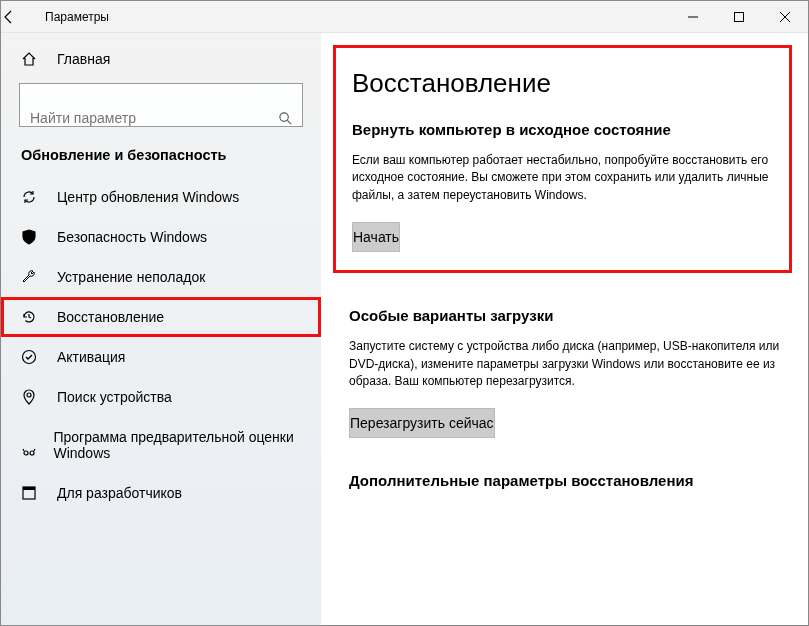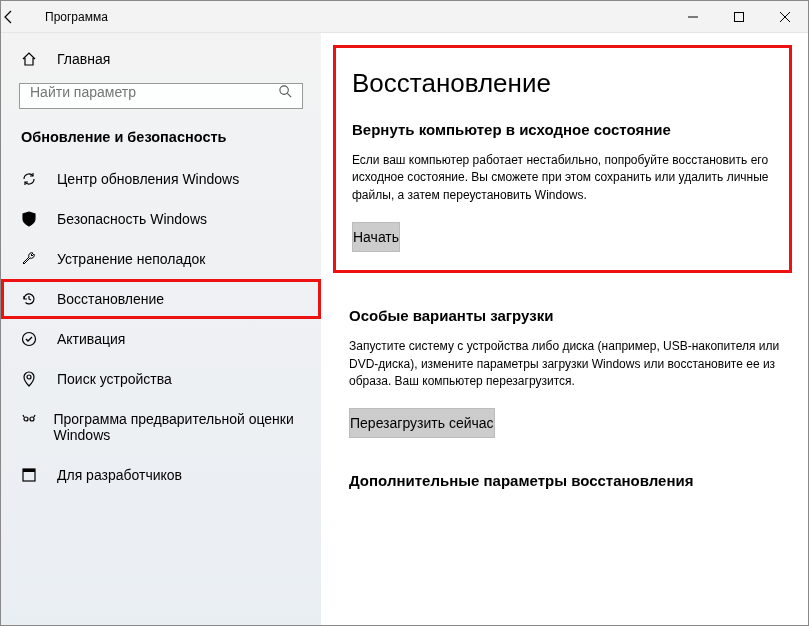--- a/index.html
+++ b/index.html
@@ -74,23 +74,23 @@
     text-align: center;
     margin-right: 16px;
   }
   .search-wrap {
     padding: 8px 18px 12px 18px;
   }
   .search-box {
     position: relative;
     border: 1px solid #999;
     background: #fdfefe;
-    height: 26px;
-    display: flex;
-    align-items: flex-start;
+    height: 44px;
+    display: flex;
+    align-items: flex-end;
   }
   .search-box input {
     border: none;
     outline: none;
     background: transparent;
     flex: 1;
     padding: 0 10px;
     font-size: 14px;
     color: #666;
   }
@@ -99,21 +99,21 @@
     text-align: center;
     color: #555;
   }
   .category {
     font-weight: 600;
     padding: 8px 20px 14px 20px;
     font-size: 14.5px;
   }
   .nav-item {
     display: flex;
-    align-items: flex-start;
+    align-items: flex-end;
     padding: 12px 20px;
     cursor: pointer;
     font-size: 14px;
   }
   .nav-item .icon {
     width: 20px;
     text-align: center;
     margin-right: 16px;
     font-size: 16px;
     color: #222;
@@ -171,21 +171,21 @@
 </head>
 <body>
 
 <div class="window">
   <div class="titlebar">
     <div class="back">
       <svg viewBox="0 0 16 16" width="16" height="16">
           <path d="M10 2 L4 8 L10 14" stroke="#000" stroke-width="1.2" fill="none"></path>
         </svg>
     </div>
-    <div class="title">Программа</div>
+    <div class="title">Параметры</div>
     <div class="winbtns">
       <div class="winbtn">
         <svg viewBox="0 0 10 10">
             <line x1="0" y1="5" x2="10" y2="5" stroke="#000" stroke-width="1"></line>
           </svg>
       </div>
       <div class="winbtn">
         <svg viewBox="0 0 10 10">
             <rect x="0.5" y="0.5" width="9" height="9" stroke="#000" stroke-width="1" fill="none"></rect>
           </svg>

